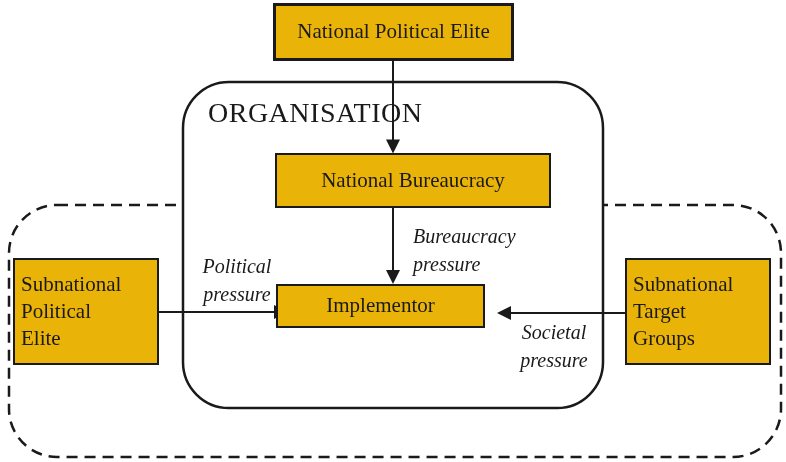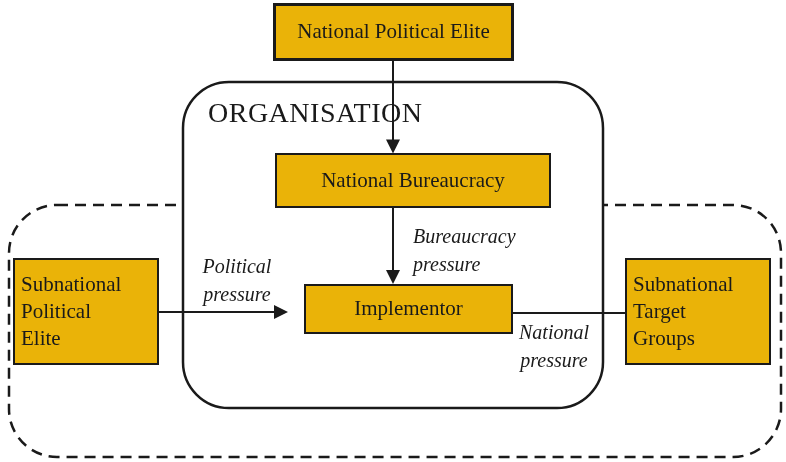--- a/index.html
+++ b/index.html
@@ -38,21 +38,21 @@
     text-align: center;
   }
   .box.left-text {
     justify-content: flex-start;
     text-align: left;
     padding-left: 6px;
     white-space: pre-line;
   }
   .box-npe  { left: 273px; top: 3px;   width: 241px; height: 58px; border-width: 3px; }
   .box-nb   { left: 275px; top: 153px; width: 276px; height: 55px; }
-  .box-imp  { left: 304px; top: 284px; width: 209px; height: 50px; }
+  .box-imp  { left: 276px; top: 284px; width: 209px; height: 44px; }
   .box-spe  { left: 13px;  top: 258px; width: 146px; height: 107px; }
   .box-stg  { left: 625px; top: 258px; width: 146px; height: 107px; }
   .region-label {
     position: absolute;
     z-index: 3;
     font-size: 28px;
     letter-spacing: 0.5px;
   }
   .label-org { left: 208px; top: 97px; }
   .label-jur { left: 45px;  top: 420px; }
@@ -108,16 +108,16 @@
 
   <div class="region-label label-org">ORGANISATION</div>
 
 
   <div class="pressure-label label-political">Political
 pressure</div>
 
   <div class="pressure-label label-bureaucratic">Bureaucracy
 pressure</div>
 
-  <div class="pressure-label label-societal">National
+  <div class="pressure-label label-societal">Societal
 pressure</div>
 
 </div>
 
 </body></html>

